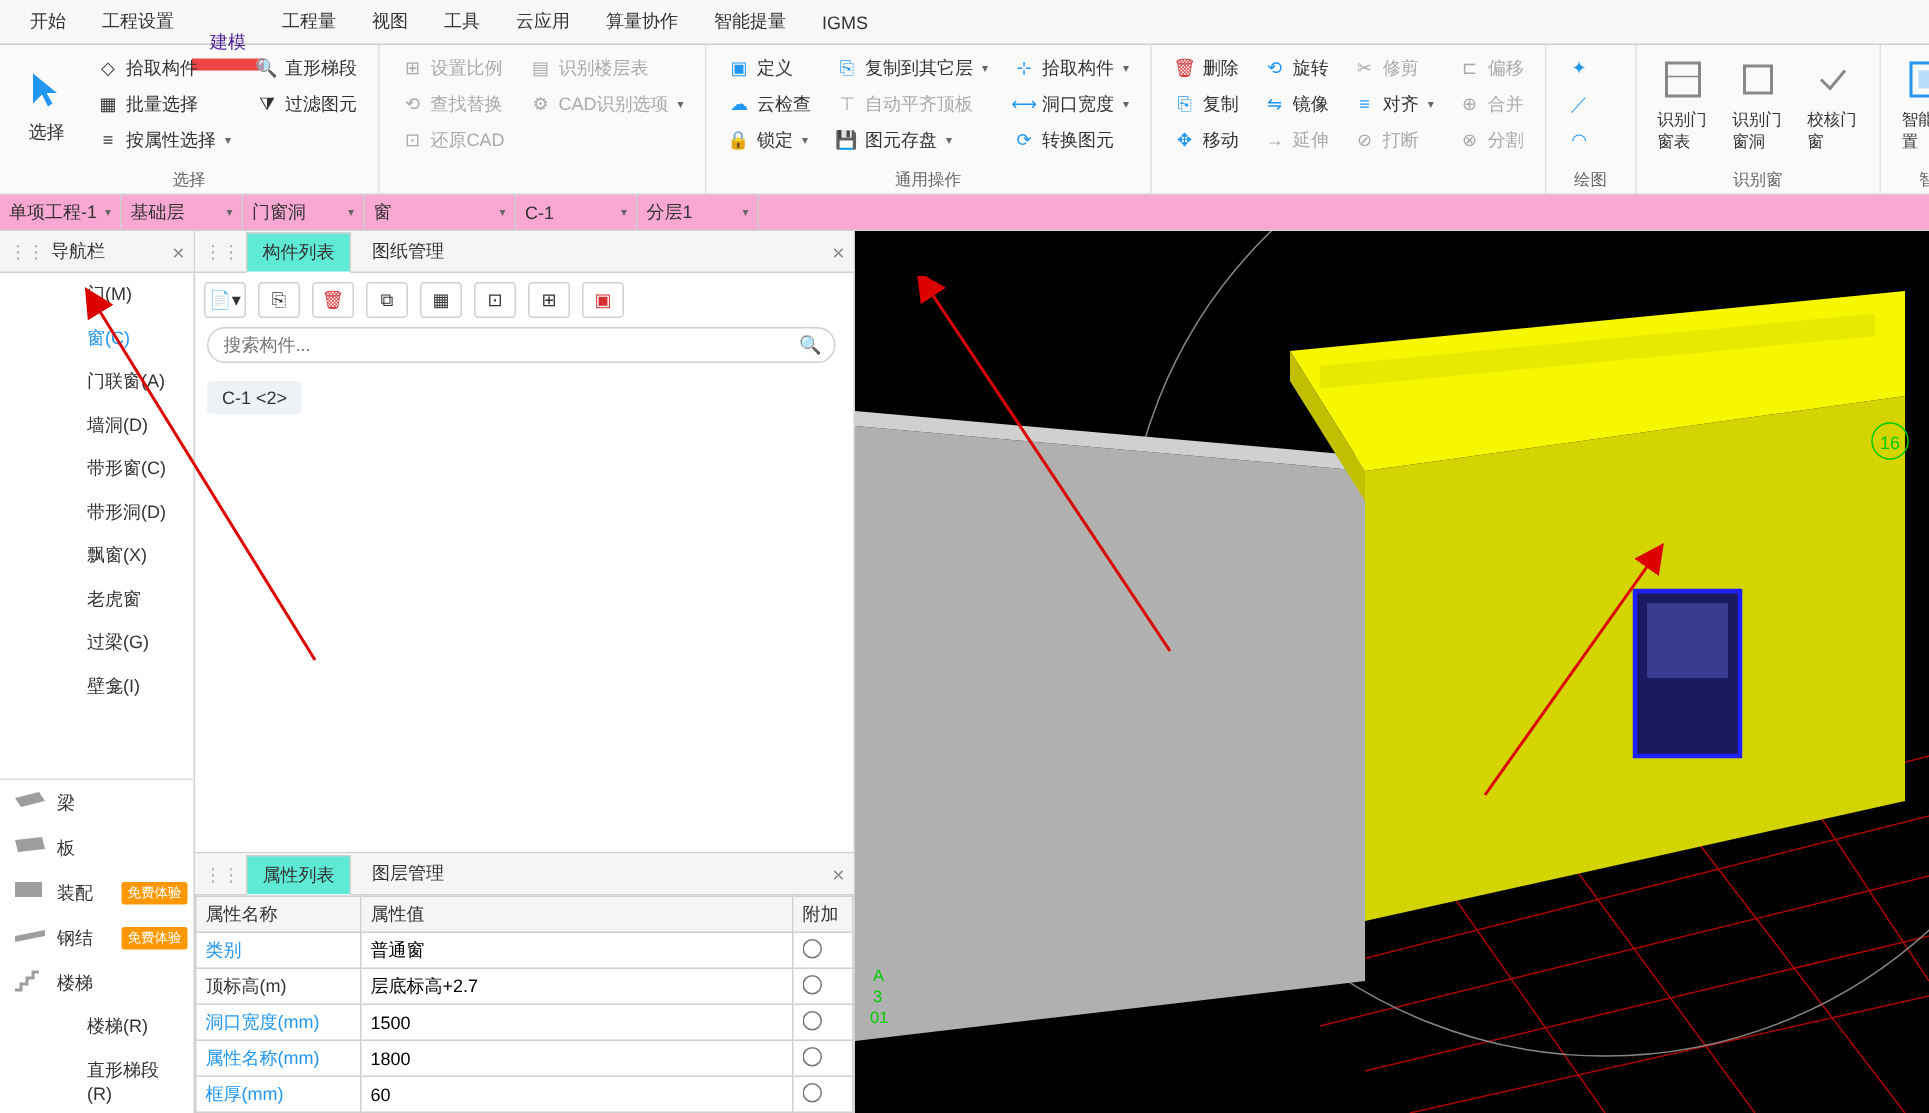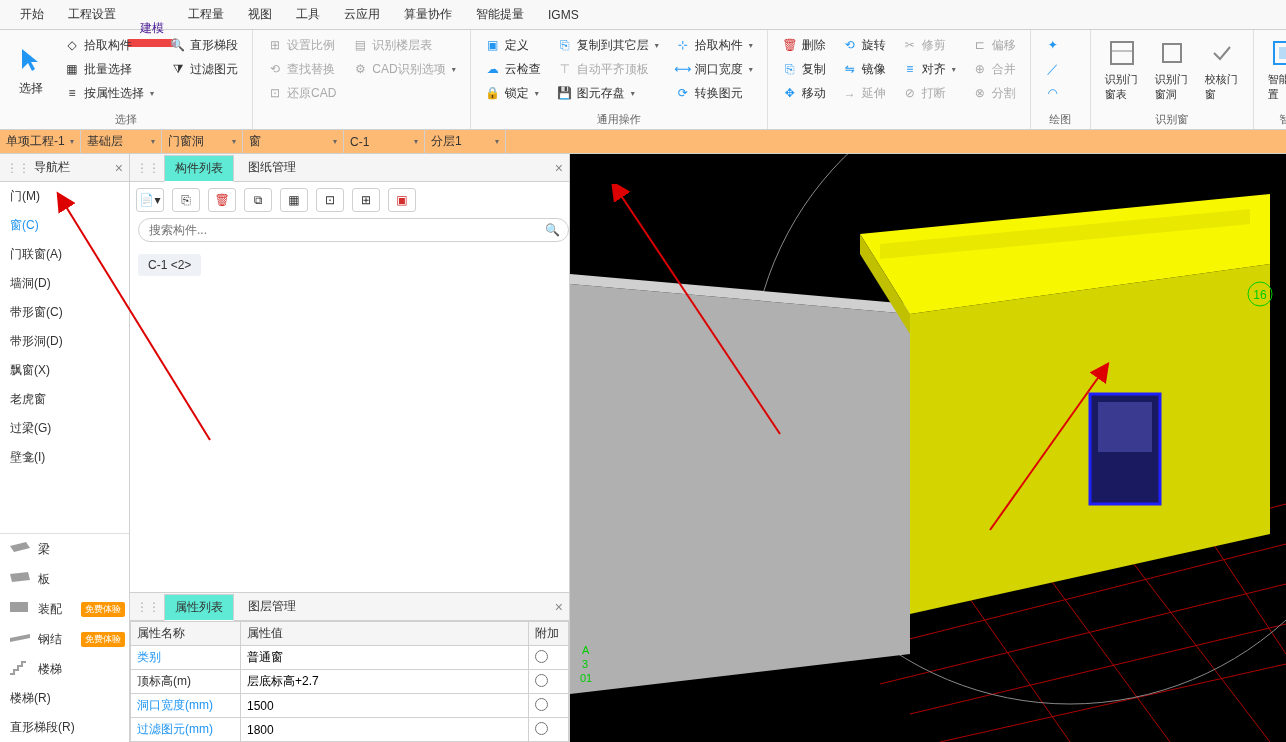--- a/index.html
+++ b/index.html
@@ -17,50 +17,50 @@
 .ribbon-content { flex: 1; display: flex; align-items: flex-start; }
 .ribbon-col { display: flex; flex-direction: column; gap: 2px; padding: 0 4px; }
 .ribbon-btn { display: flex; align-items: center; gap: 4px; padding: 2px 4px; cursor: pointer; white-space: nowrap; min-height: 22px; }
 .ribbon-btn.disabled { color: #aaa; }
 .ribbon-big { display: flex; flex-direction: column; align-items: center; justify-content: center; padding: 4px 8px; cursor: pointer; min-width: 50px; height: 72px; }
 .ribbon-icon { width: 16px; height: 16px; display: inline-flex; align-items: center; justify-content: center; }
 .ribbon-big-icon { width: 32px; height: 32px; display: flex; align-items: center; justify-content: center; margin-bottom: 4px; }
 .dd-arrow { font-size: 8px; color: #666; margin-left: 2px; }
 
 
-.selector-row { height: 24px; border-bottom: 1px solid #d0d0d0; display: flex; align-items: center; background: #fdba74; }
+.selector-row { height: 24px; border-bottom: 1px solid #d0d0d0; display: flex; align-items: center; background: #f9a8d4; }
 .selector { display: flex; align-items: center; border-right: 1px solid #d0d0d0; padding: 0 6px; height: 100%; }
 .selector-value { min-width: 60px; }
 .selector-arrow { font-size: 8px; color: #666; margin-left: 4px; }
 
 
 .main-area { display: flex; height: calc(100% - 154px); }
 
 
 .nav-panel { width: 130px; border-right: 1px solid #d0d0d0; display: flex; flex-direction: column; }
 .panel-header { height: 28px; border-bottom: 1px solid #d0d0d0; display: flex; align-items: center; padding: 0 6px; background: #f5f5f5; }
 .panel-handle { color: #aaa; margin-right: 4px; cursor: move; }
 .panel-close { margin-left: auto; color: #888; cursor: pointer; font-size: 14px; }
 .nav-list { flex: 1; overflow-y: auto; }
-.nav-item { padding: 6px 10px; cursor: pointer; }
+.nav-item { padding: 6px 10px; cursor: pointer; margin-left: 48px; }
 .nav-item.active { color: #2196f3; }
 .nav-bottom { border-top: 1px solid #e0e0e0; }
 .nav-cat { padding: 6px 8px; display: flex; align-items: center; gap: 6px; cursor: pointer; }
 .nav-cat-icon { width: 24px; height: 18px; display: inline-block; }
 .badge { position: absolute; right: 4px; background: #ff9800; color: #fff; font-size: 9px; padding: 1px 4px; border-radius: 2px; }
 .nav-cat { position: relative; }
 
 
 .mid-panel { width: 440px; border-right: 1px solid #d0d0d0; display: flex; flex-direction: column; }
 .tab-row { height: 28px; border-bottom: 1px solid #d0d0d0; display: flex; align-items: center; padding: 0 6px; background: #f5f5f5; }
 .tab { padding: 4px 10px; cursor: pointer; margin-right: 4px; }
 .tab.active { background: #5eead4; border: 1px solid #d0d0d0; border-bottom: 1px solid #fff; margin-bottom: -1px; }
 .toolbar-row { padding: 6px; display: flex; gap: 8px; align-items: center; }
 .tool-btn { width: 28px; height: 24px; border: 1px solid #d0d0d0; border-radius: 3px; display: flex; align-items: center; justify-content: center; cursor: pointer; background: #fff; }
-.search-row { padding: 0 0 6px 8px; }
+.search-row { padding: 0 12px 6px 8px; }
 .search-box { width: 100%; border: 1px solid #d0d0d0; border-radius: 12px; padding: 4px 28px 4px 10px; position: relative; }
 .search-box input { border: none; outline: none; width: 100%; font-size: 12px; }
 .search-icon-pos { position: absolute; right: 8px; top: 4px; color: #aaa; }
 .component-area { padding: 6px 8px; flex: 1; }
 .comp-chip { display: inline-block; padding: 4px 10px; background: #eef2f6; border-radius: 3px; cursor: pointer; }
 
 
 .props-panel { border-top: 1px solid #d0d0d0; display: flex; flex-direction: column; }
 .prop-table { width: 100%; border-collapse: collapse; }
 .prop-table th, .prop-table td { border: 1px solid #d0d0d0; padding: 3px 6px; font-weight: normal; text-align: left; font-size: 12px; }
@@ -504,22 +504,27 @@
               <td class="prop-name">顶标高(m)</td>
               <td><input class="prop-val-input" value="层底标高+2.7" style=""></td>
               <td class="radio-cell"><input type="radio" style=""></td>
             </tr>
             <tr>
               <td class="prop-name link">洞口宽度(mm)</td>
               <td><input class="prop-val-input" value="1500" style=""></td>
               <td class="radio-cell"><input type="radio" style=""></td>
             </tr>
             <tr>
-              <td class="prop-name link">过滤图元(mm)</td>
+              <td class="prop-name link">属性名称(mm)</td>
               <td><input class="prop-val-input" value="1800" style=""></td>
+              <td class="radio-cell"><input type="radio" style=""></td>
+            </tr>
+            <tr>
+              <td class="prop-name link">框厚(mm)</td>
+              <td><input class="prop-val-input" value="60" style=""></td>
               <td class="radio-cell"><input type="radio" style=""></td>
             </tr>
           </tbody>
       </table>
     </div>
   </div>
 
   <div class="viewport">
     <svg width="100%" height="100%" viewBox="0 0 716 588">
 

